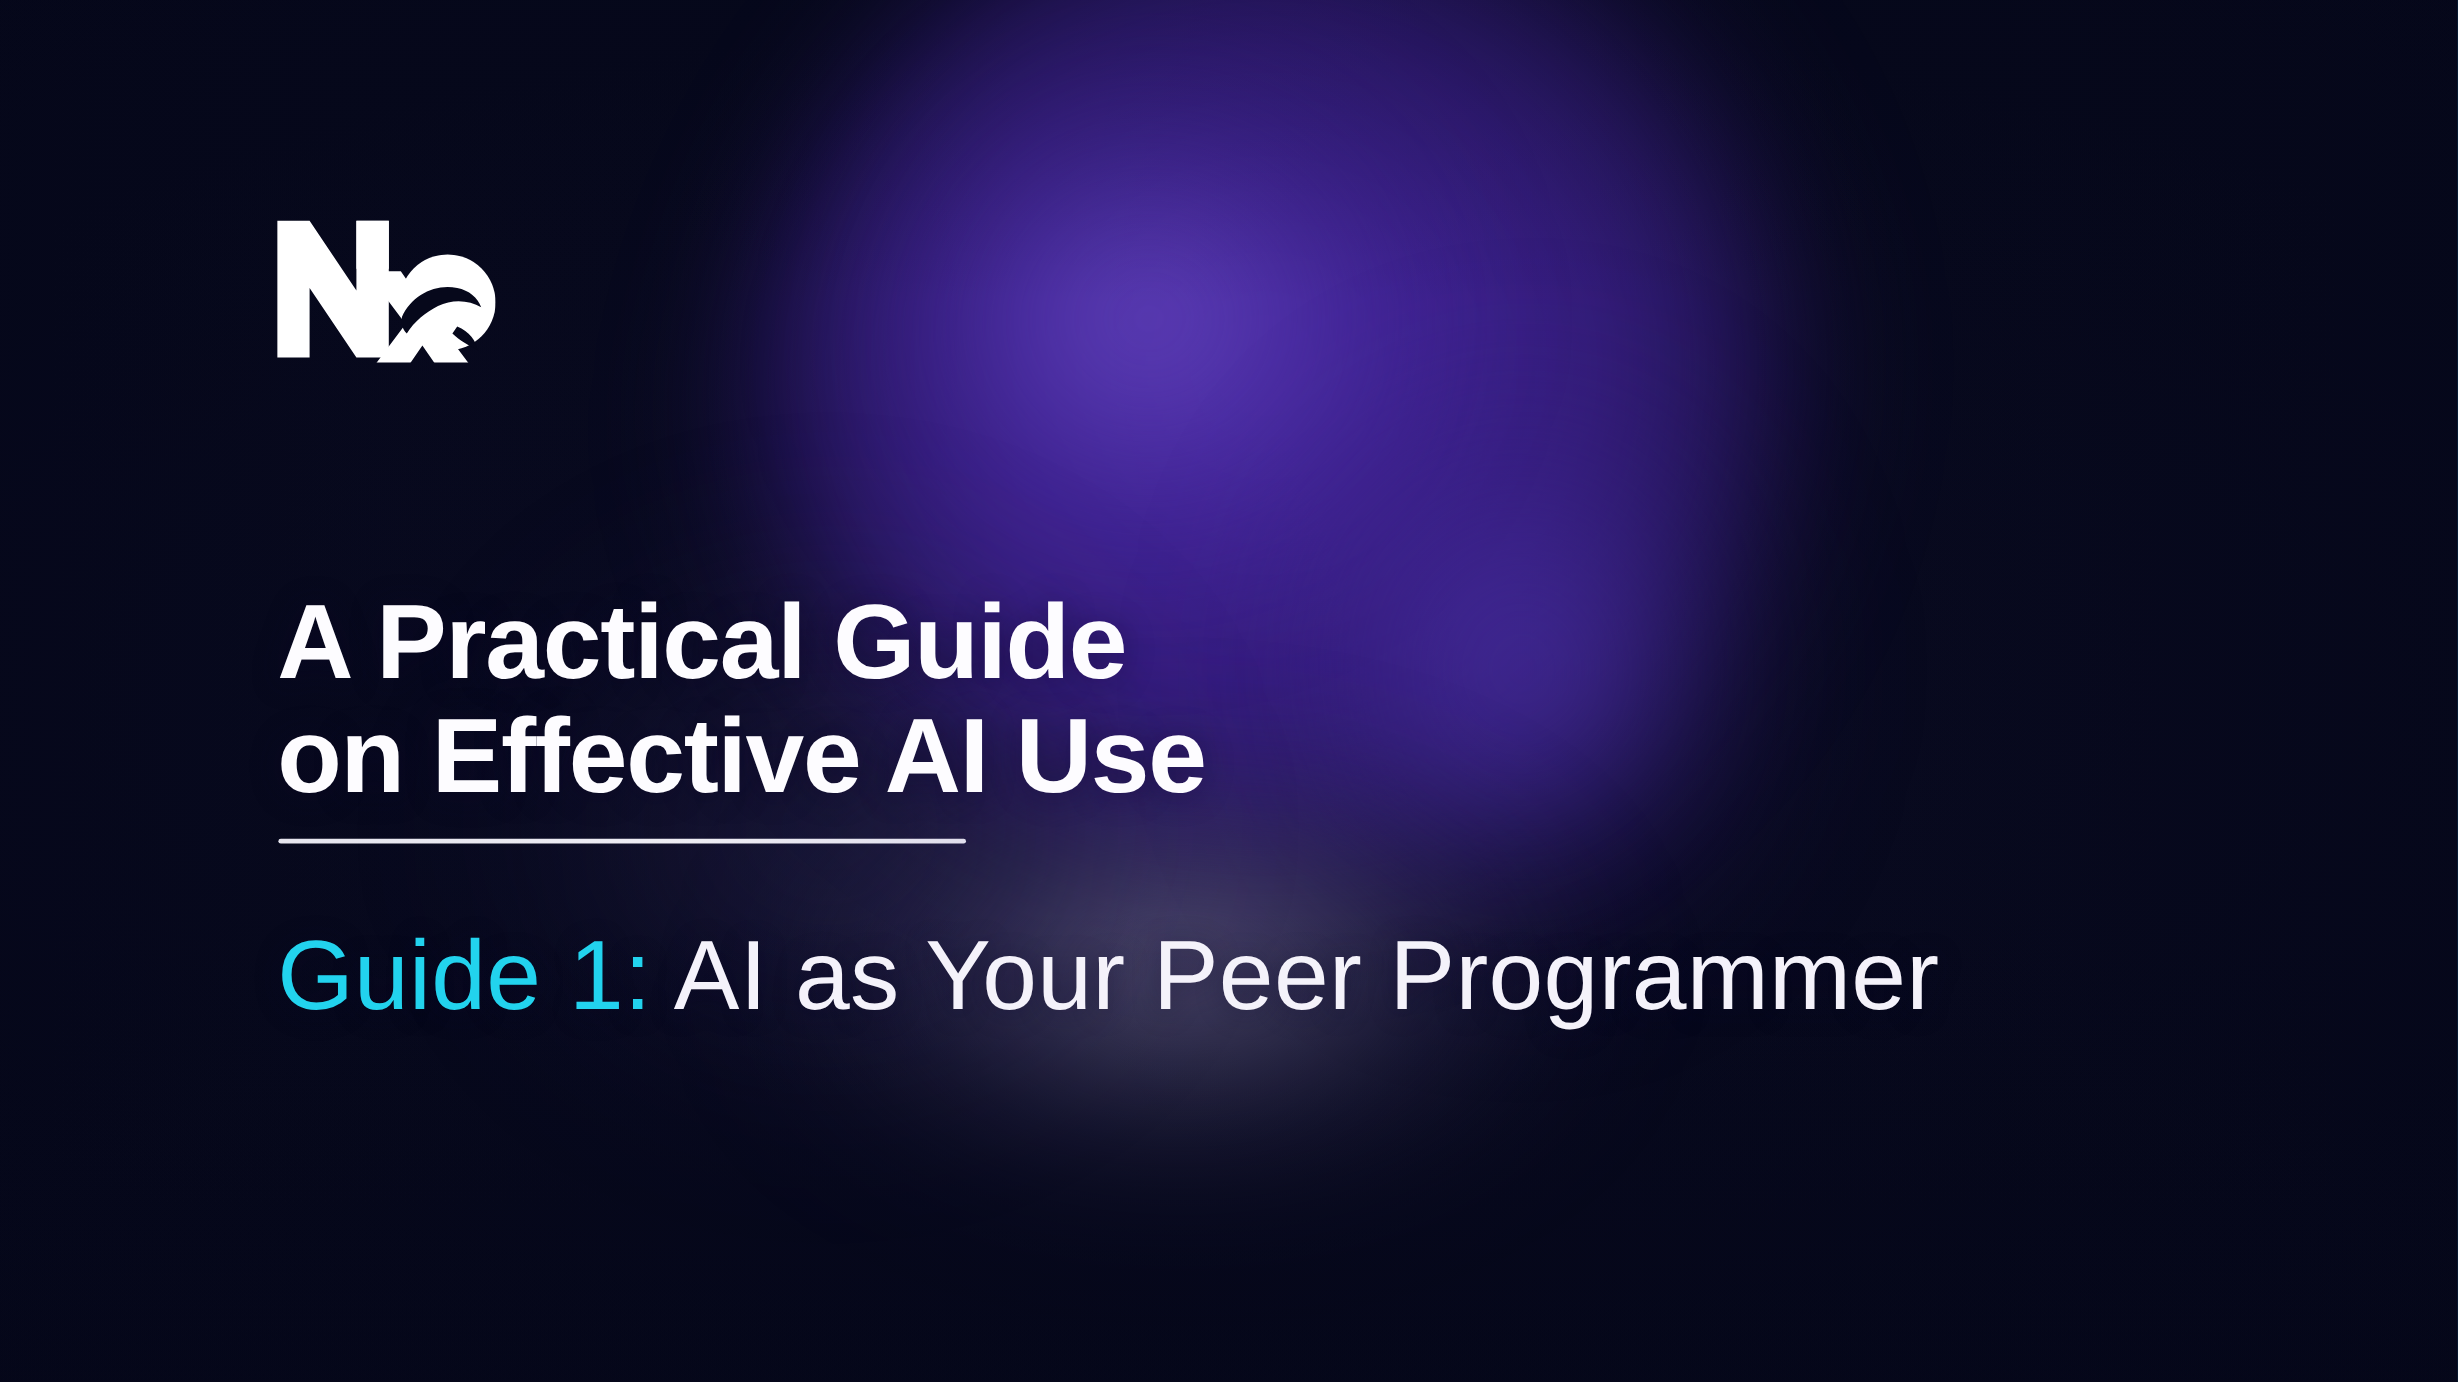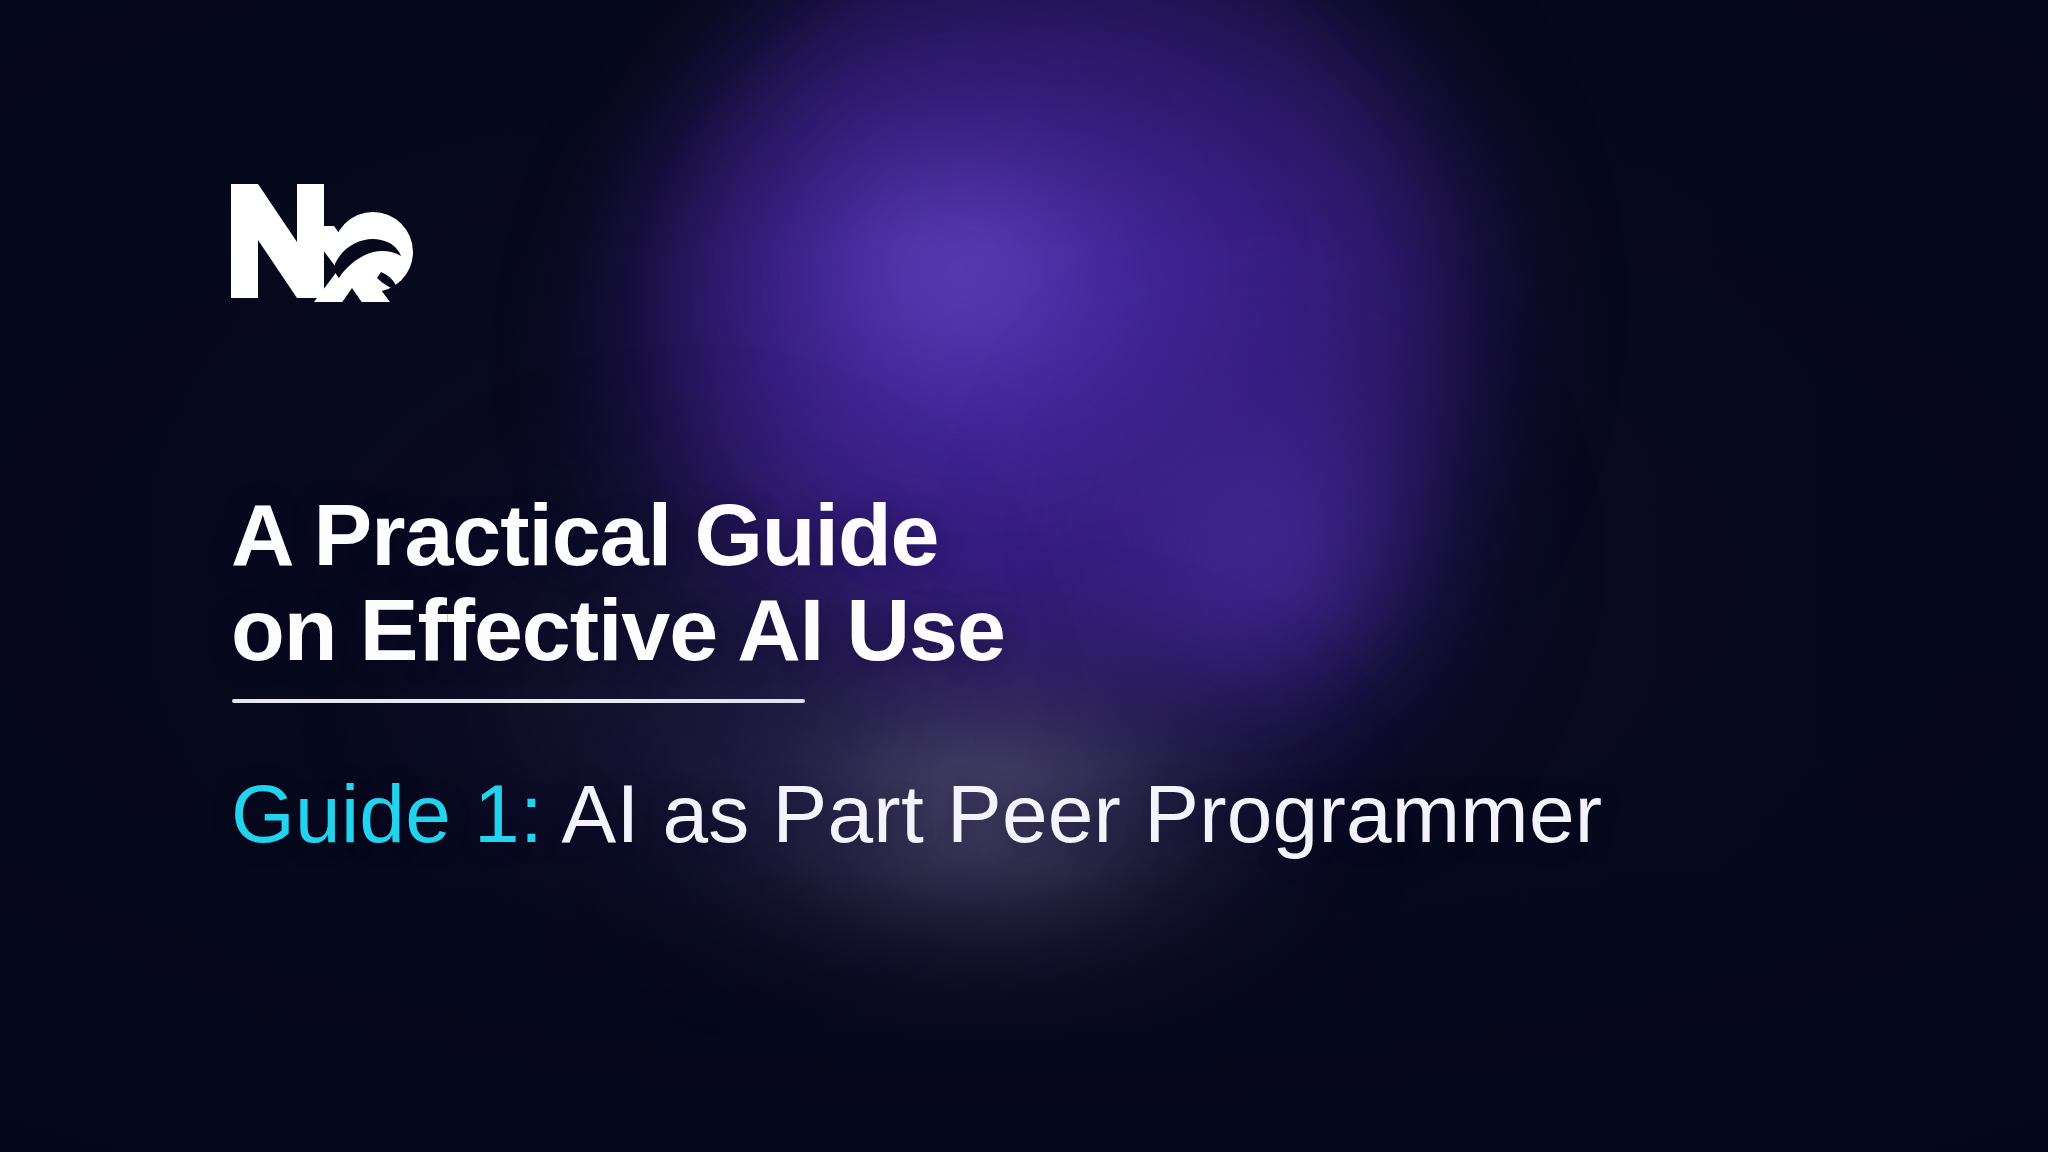--- a/index.html
+++ b/index.html
@@ -229,16 +229,16 @@
           <path d="M110 90 C118 76 134 68 150 71 C158 73 164 77 167 82 C157 78 145 79 135 85 C126 90 118 97 113 105 C110 100 109 95 110 90 Z" fill="#06081b" opacity="0.0"></path>
           <path d="M150 92 C160 96 166 104 167 112 C160 108 152 104 146 98 Z" fill="#06081b"></path>
         </g>
       </svg>
     </div>
 
     <h1 class="headline"><span class="headline-line">A Practical Guide</span><span class="headline-line">on Effective AI Use</span></h1>
 
     <div class="divider"></div>
 
-    <div class="subtitle"><span class="part-label">Guide 1:</span><span class="subtitle-rest"> AI as Part Peer Programmer</span></div>
+    <div class="subtitle"><span class="part-label">Guide 1:</span><span class="subtitle-rest"> AI as Your Peer Programmer</span></div>
 
   </div>
 </div>
 
 </body></html>

